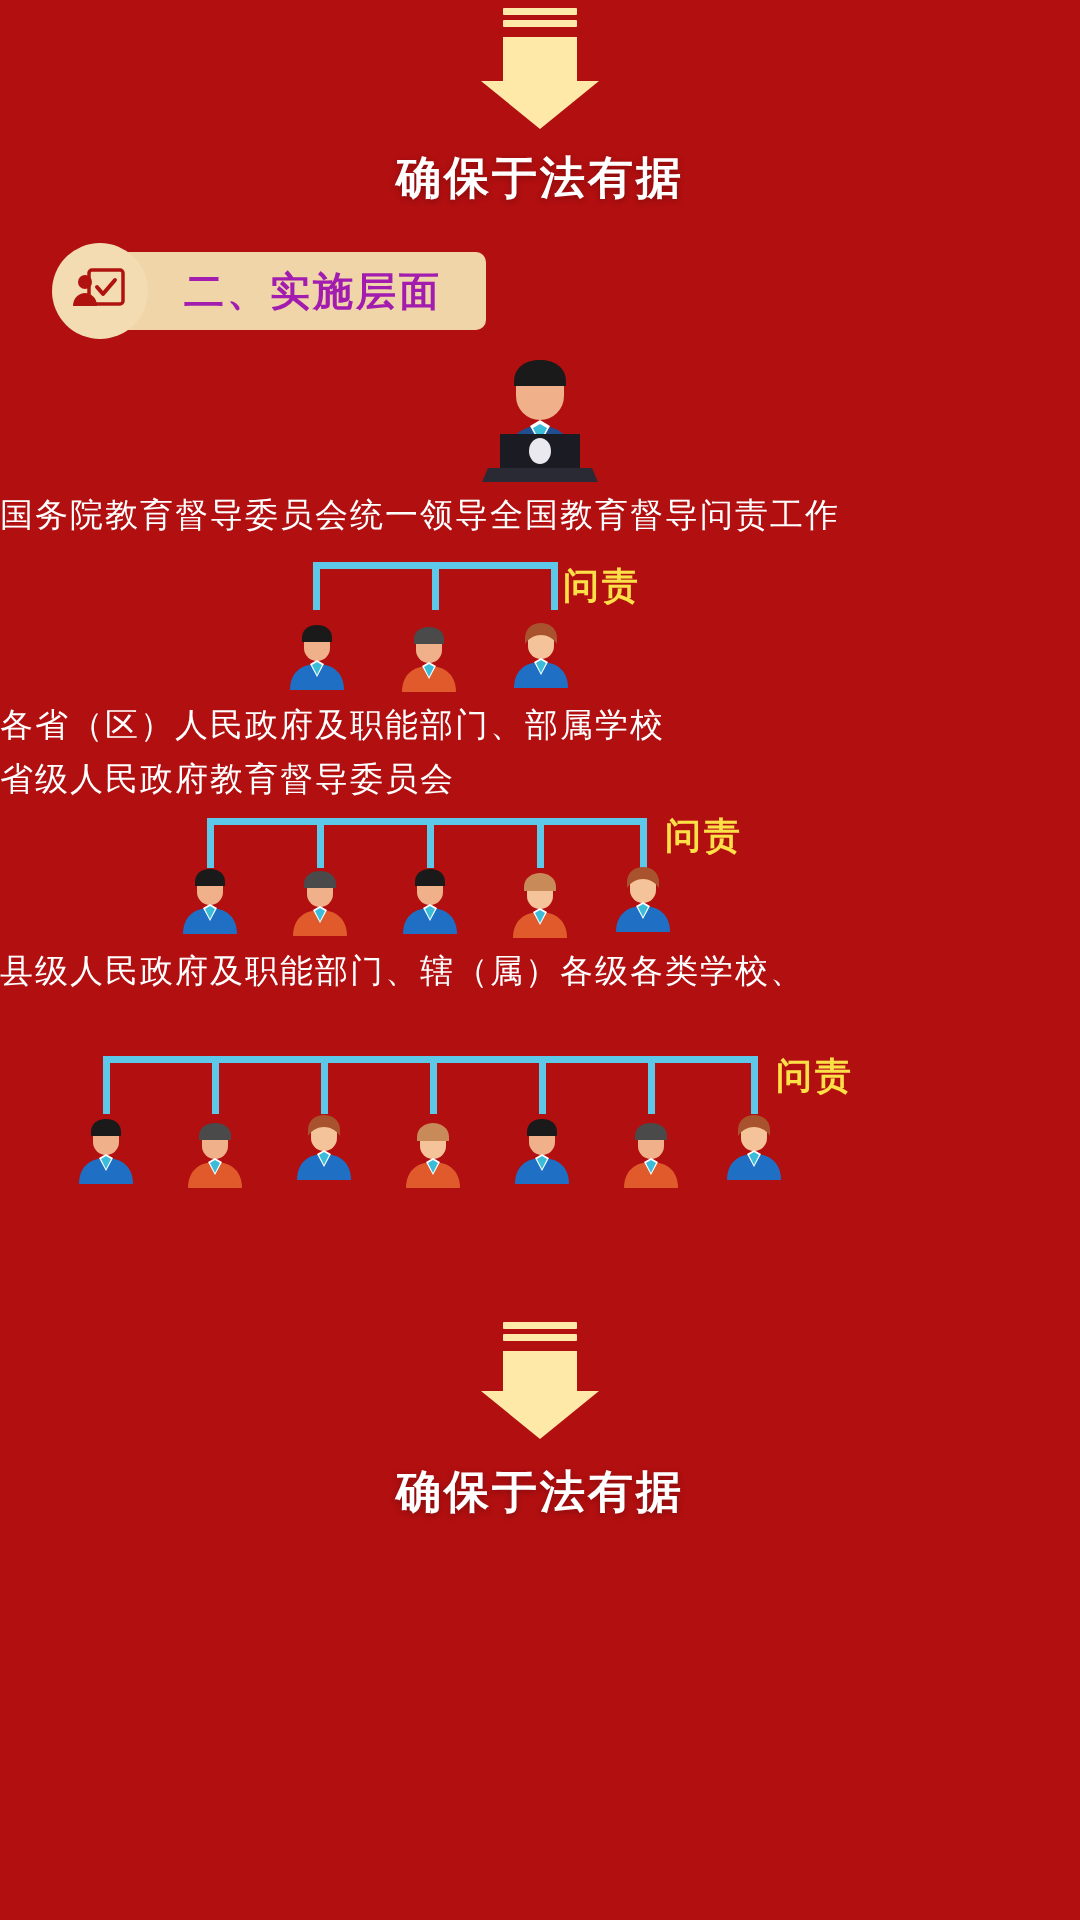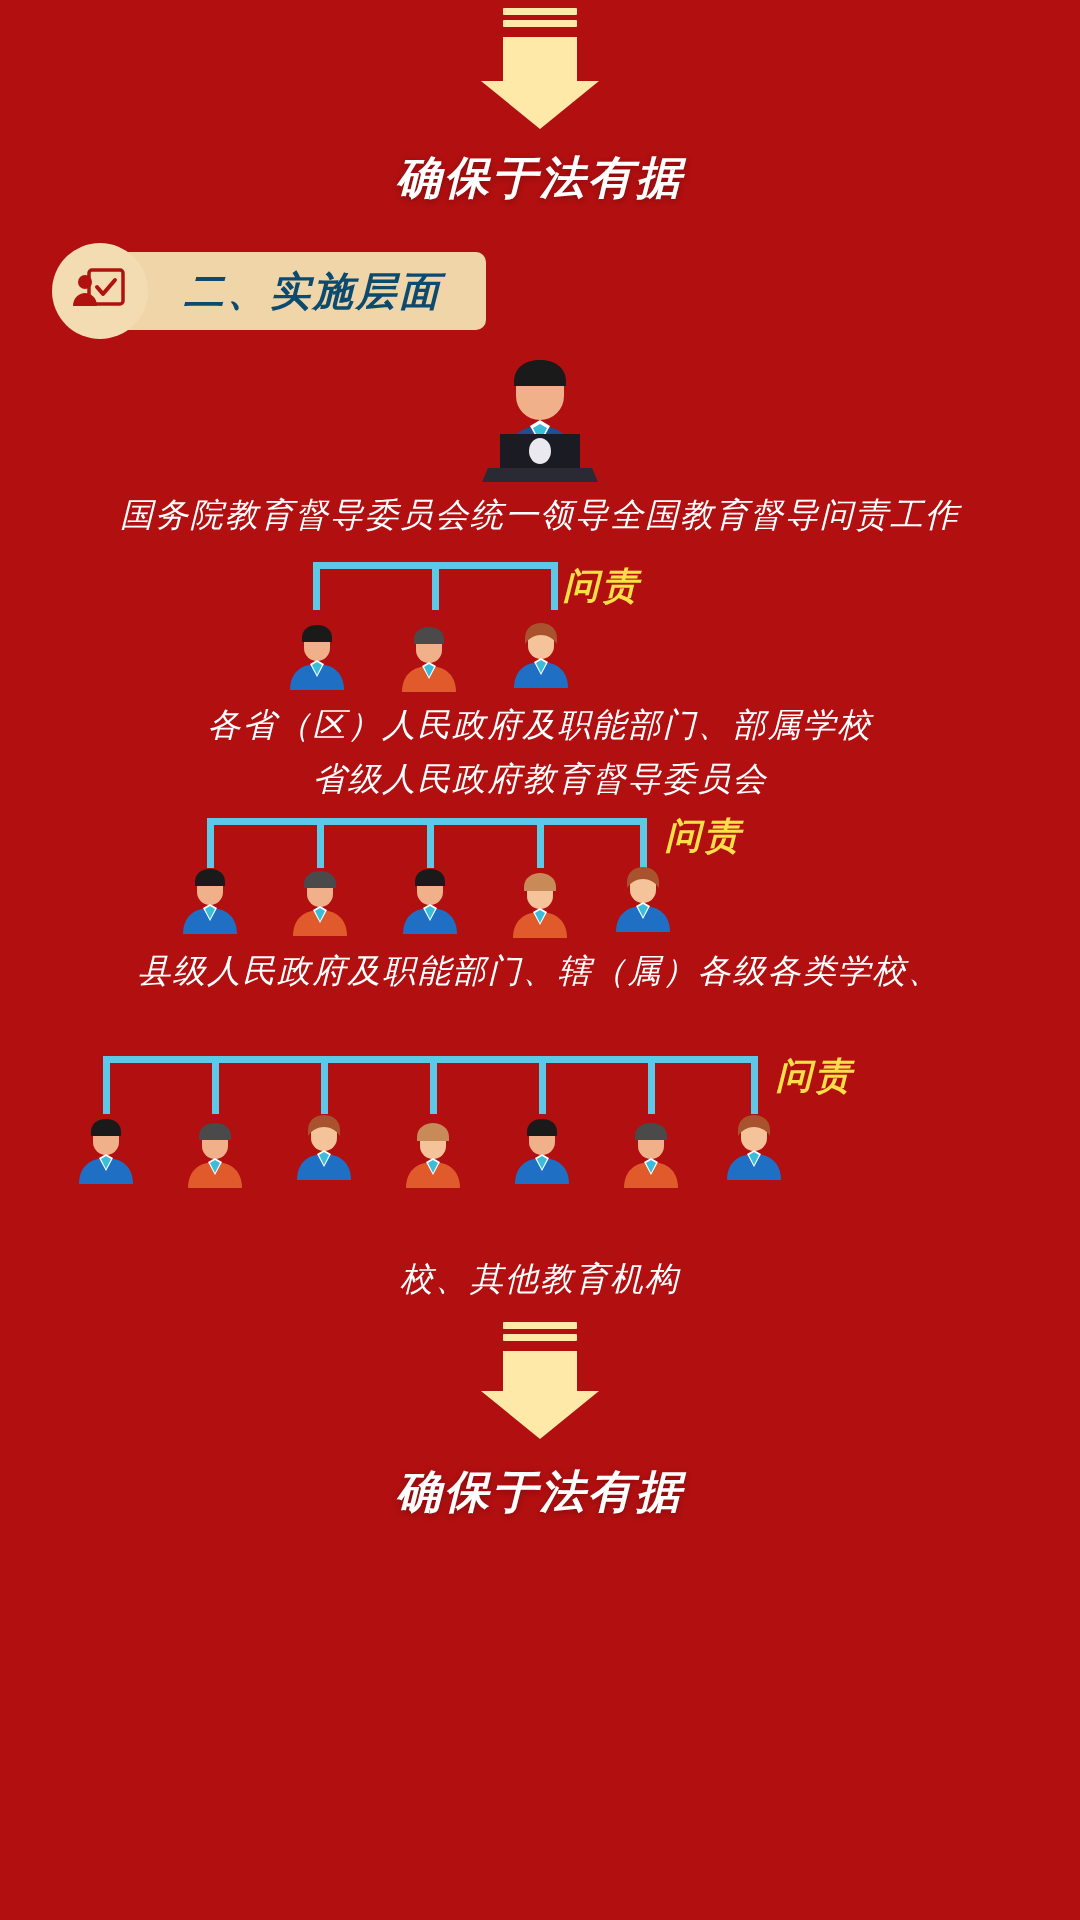--- a/index.html
+++ b/index.html
@@ -12,21 +12,20 @@
     height: 1920px;
     position: relative;
     overflow: hidden;
     font-family: "DejaVu Sans", "Liberation Sans", sans-serif;
     background: #b20f10;
   }
   .page {
     position: absolute;
     inset: 0;
     background: #b20f10;
-    font-style: italic;
   }
 
   
   .arrow-wrap {
     position: absolute;
     left: 0;
     width: 100%;
     display: flex;
     flex-direction: column;
     align-items: center;
@@ -91,32 +90,32 @@
     z-index: 2;
   }
   .section-pill {
     margin-left: -30px;
     height: 78px;
     background: #f0d5a8;
     border-radius: 10px;
     padding: 0 44px 0 66px;
     display: flex;
     align-items: center;
-    color: #0c4a6e;
+    color: #a21caf;
     font-size: 40px;
     font-weight: bold;
     letter-spacing: 3px;
   }
 
   
   .level-text {
     position: absolute;
     left: 0;
     width: 100%;
-    text-align: center;
+    text-align: left;
     color: #ffffff;
     font-family: "DejaVu Serif", "Liberation Serif", serif;
     font-size: 33px;
     line-height: 49px;
     letter-spacing: 2px;
   }
 
   
   .connector {
     position: absolute;
@@ -363,21 +362,20 @@
   <div class="person" style="left:725px; top:1114px;">
     <svg width="58" height="66" viewBox="0 0 58 66">
       <path d="M16 16a13 13 0 0 1 26 0v8a13 13 0 0 1-26 0z" fill="#f5c39a"></path>
       <path d="M13 16c0-10 8-15 16-15s16 5 16 15v6c-4-6-10-9-16-9s-12 3-16 9z" fill="#a8532e"></path>
       <path d="M2 66c0-17 11-26 27-26s27 9 27 26z" fill="#1f6fc4"></path>
       <path d="M22 40l7 13 7-13-7-4z" fill="#ffffff"></path>
       <path d="M24 41l5 10 5-10-5-3z" fill="#3bbcd9"></path>
     </svg>
   </div>
 
-  <div class="level-text" style="top:1254px;">校、其他教育机构</div>
 
   <div class="arrow-wrap" style="top:1322px;">
     <div class="arrow-lines">
       <span></span>
         <span></span>
     </div>
     <div class="arrow-body" style="margin-top:10px; height:40px;"></div>
     <div class="arrow-head"></div>
   </div>
 

